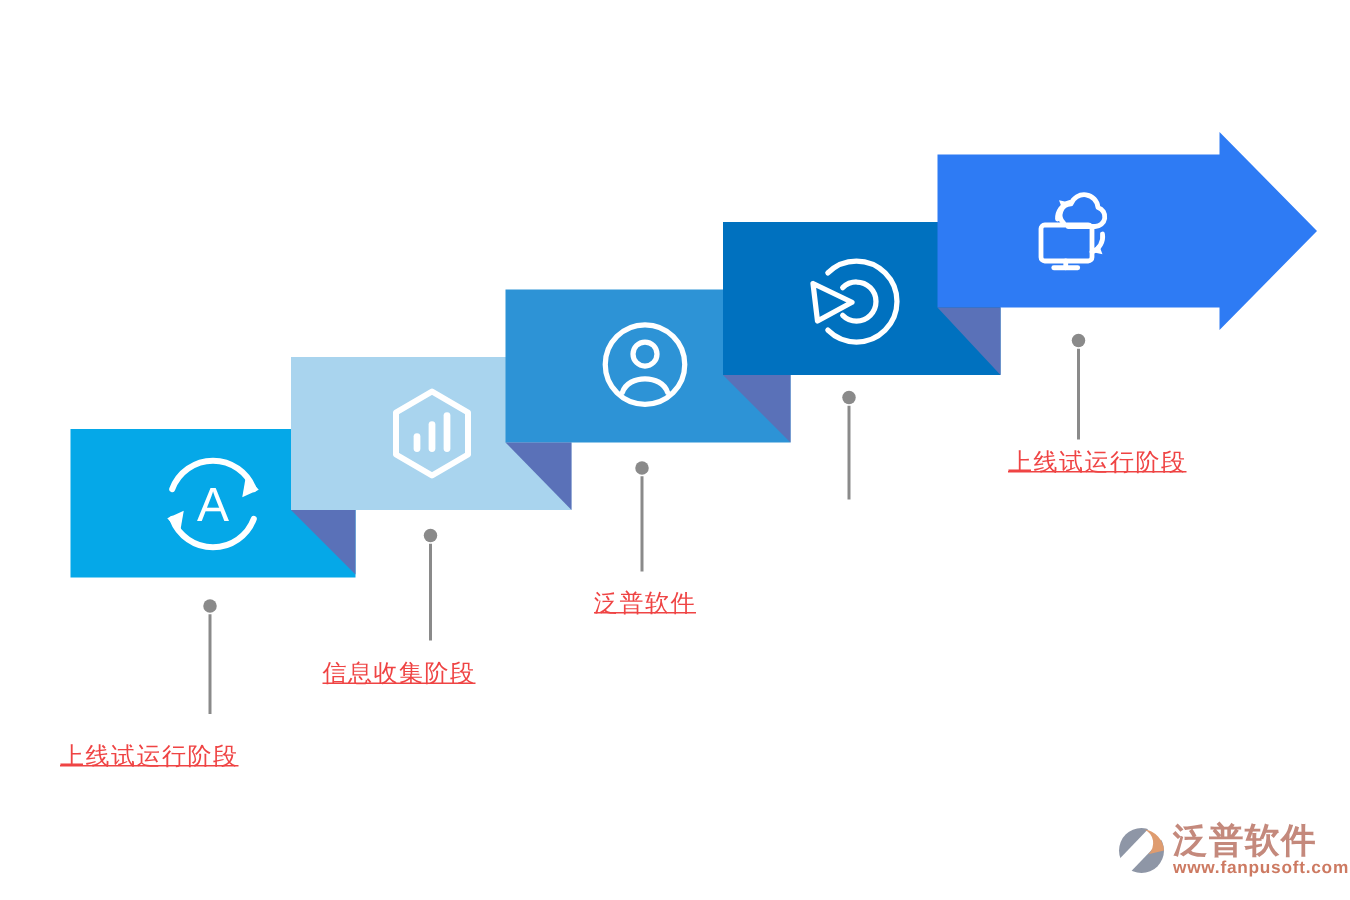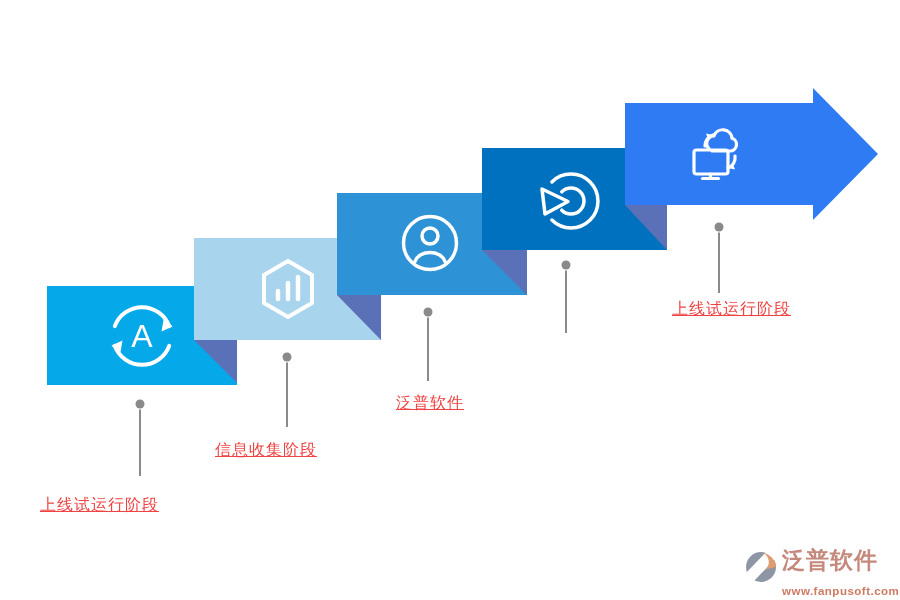--- a/index.html
+++ b/index.html
@@ -4,21 +4,21 @@
 <style>
   html,body{margin:0;padding:0;background:#fff;}
   #stage{position:relative;width:900px;height:600px;background:#ffffff;overflow:hidden;
          font-family:"Liberation Sans",sans-serif;}
   #diagram-svg{position:absolute;left:0;top:0;}
   .stage-label{position:absolute;font-size:16px;color:#ef4444;letter-spacing:1px;
                white-space:nowrap;line-height:18px;text-decoration:underline;}
   #watermark{position:absolute;left:744px;top:548px;display:flex;align-items:flex-start;}
   #wm-text{margin-left:2px;display:flex;flex-direction:column;}
   #wm-brand{font-size:23px;font-weight:bold;color:#c4897c;letter-spacing:1px;line-height:25px;}
-  #wm-url{font-size:11.5px;font-weight:bold;color:#cd7a62;letter-spacing:0.5px;line-height:13px;margin-top:12px;}
+  #wm-url{font-size:11.5px;font-weight:bold;color:#cd7a62;letter-spacing:0.5px;line-height:13px;}
 </style>
 </head>
 <body>
 
 <div id="stage">
 
   <svg id="diagram-svg" width="900" height="600" viewBox="0 0 900 600">
 
     <rect x="47" y="286" width="190" height="99" fill="#05a8e8"></rect>
 

